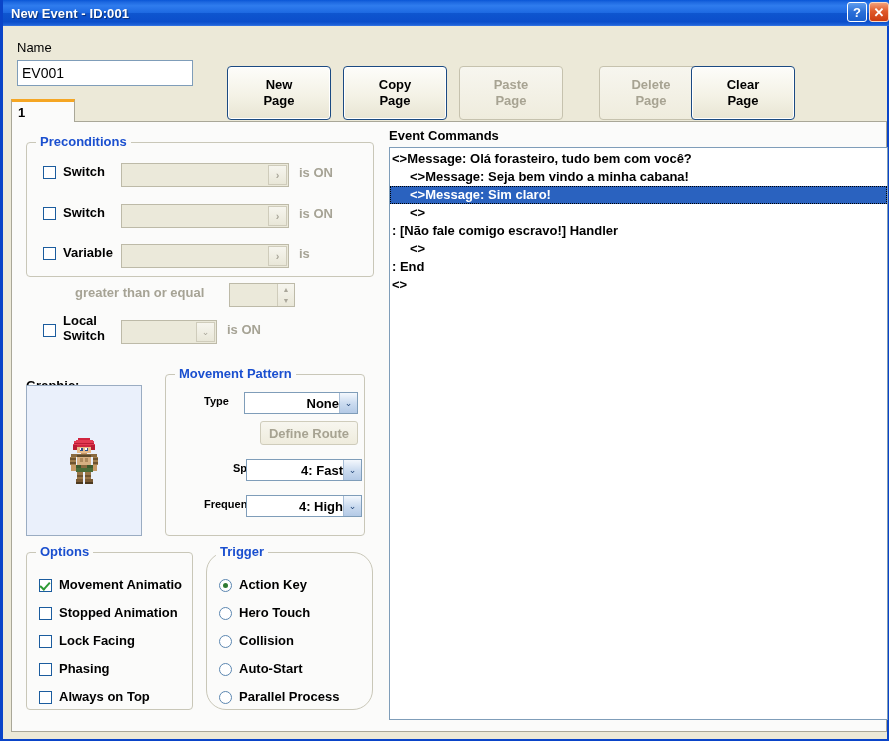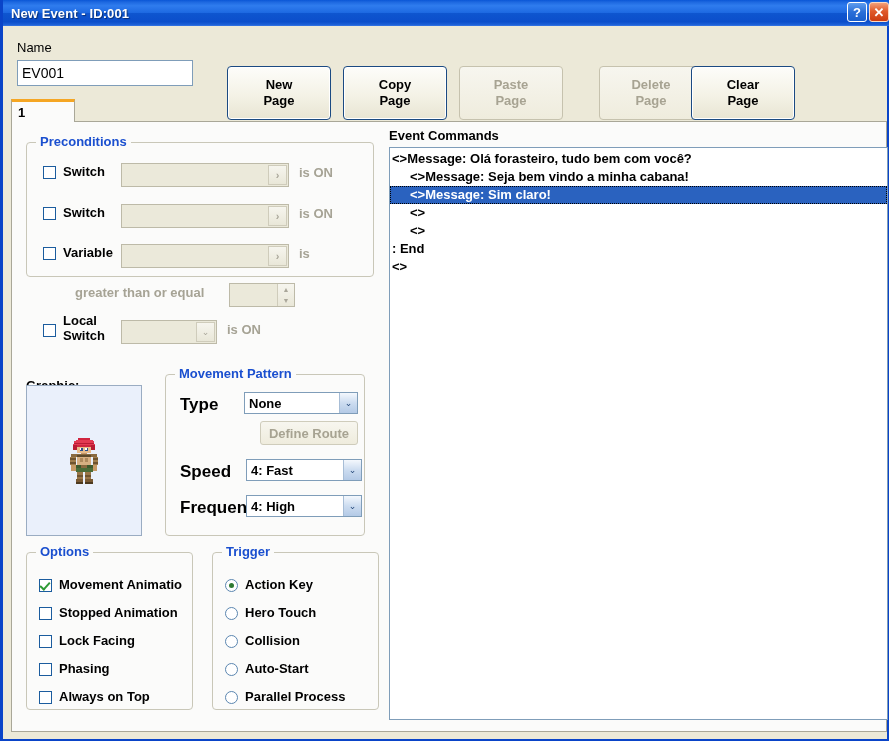--- a/index.html
+++ b/index.html
@@ -265,25 +265,25 @@
     border: 1px solid #9aacc2;
     cursor: pointer;
   }
   #sprite {
     position: absolute; left: 50%; top: 50%;
     transform: translate(-50%, -50%);
     width: 34px; height: 50px;
   }
 
   
-  #movement { left: 153px; top: 252px; width: 200px; height: 162px; }
+  #movement { left: 153px; top: 252px; width: 200px; height: 162px; text-align: right; }
   .mv-lbl {
     position: absolute;
-    font-size: 17px; font-weight: bold; color: #000;
-    white-space: nowrap; overflow: hidden;
+    font-size: 11px; font-weight: bold; color: #000;
+    white-space: nowrap; overflow: hidden; margin-left: 24px;
   }
   .combo {
     position: absolute;
     box-sizing: border-box;
     height: 22px;
     background: #ffffff;
     border: 1px solid #7f9db9;
     display: flex; align-items: center;
     cursor: pointer;
   }
@@ -308,21 +308,21 @@
     border-radius: 3px;
     background: linear-gradient(to bottom, #f7f6ef, #efecdd);
     color: #a7a392;
     font-size: 13px; font-weight: bold;
     display: flex; align-items: center; justify-content: center;
     cursor: default;
   }
 
   
   #options { left: 14px; top: 430px; width: 167px; height: 158px; }
-  #trigger  { left: 200px; top: 430px; width: 167px; height: 158px; }
+  #trigger  { left: 194px; top: 430px; width: 167px; height: 158px; border-radius: 20px; }
   .opt-row { position: absolute; left: 12px; }
   .opt-lbl {
     position: absolute; left: 20px; top: -2px;
     font-size: 13px; font-weight: bold; color: #000;
     white-space: nowrap;
   }
   .radio {
     position: absolute;
     width: 13px; height: 13px;
     box-sizing: border-box;
@@ -587,19 +587,20 @@
         <div class="opt-lbl">Parallel Process</div>
       </div>
     </div>
 
     <div id="ec-label">Event Commands</div>
     <div id="ec-list">
         <div class="ec-row ec-indent-0">&lt;&gt;Message: Olá forasteiro, tudo bem com você?</div>
         <div class="ec-row ec-indent-2">&lt;&gt;Message: Seja bem vindo a minha cabana!</div>
         <div class="ec-row ec-indent-2 sel">&lt;&gt;Message: Sim claro!</div>
         <div class="ec-row ec-indent-2">&lt;&gt;</div>
+        <div class="ec-row ec-indent-0">:  [Não fale comigo escravo!] Handler</div>
         <div class="ec-row ec-indent-2">&lt;&gt;</div>
         <div class="ec-row ec-indent-0">:  End</div>
         <div class="ec-row ec-indent-0">&lt;&gt;</div>
       </div>
 
   </div>
 </div>
 
 </body></html>

